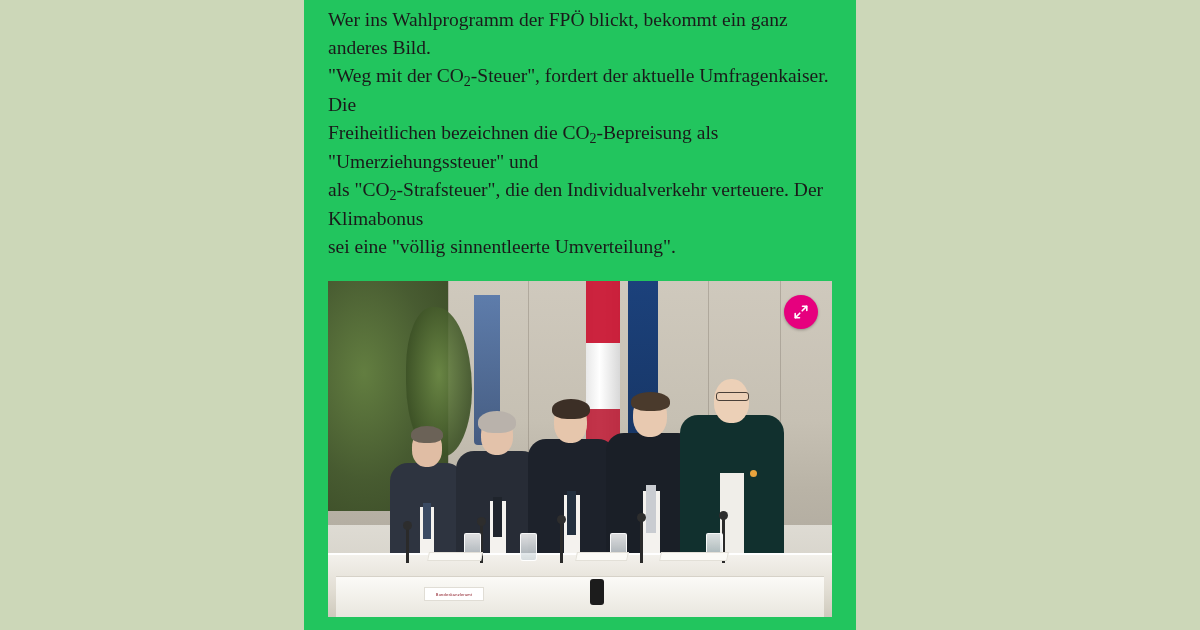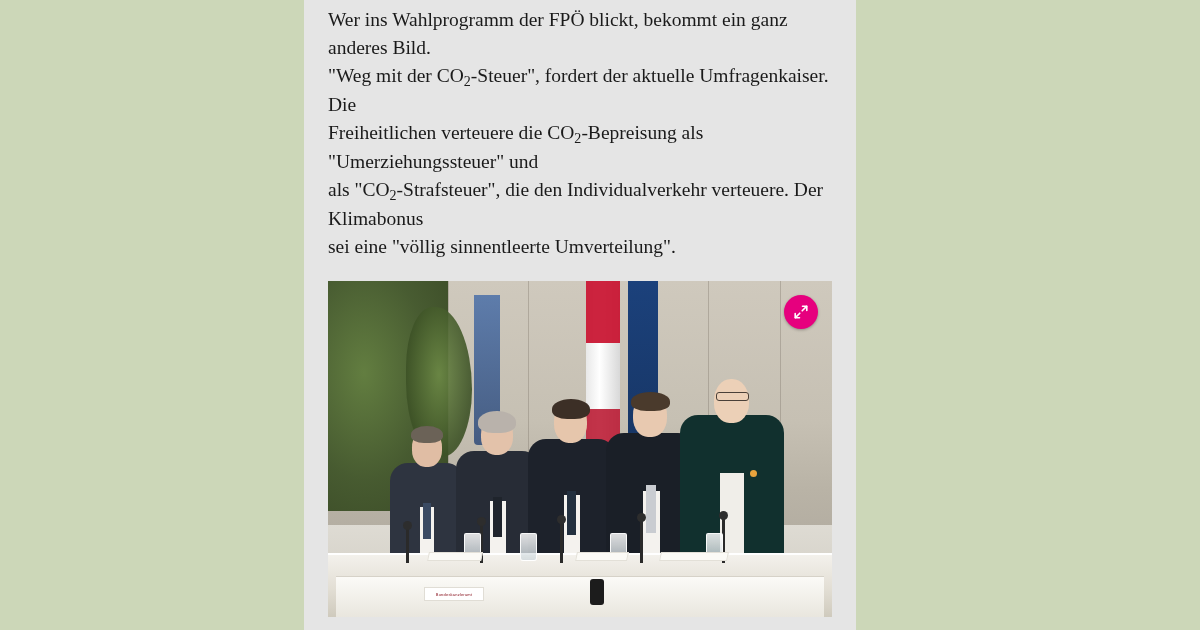--- a/index.html
+++ b/index.html
@@ -17,21 +17,21 @@
     position: relative;
     width: 1200px;
     height: 630px;
   }
   .article {
     position: absolute;
     left: 304px;
     top: 0;
     width: 552px;
     height: 630px;
-    background: #e5e5e5;
+    background: #22c55e;
     box-sizing: border-box;
     padding: 0 24px;
     overflow: hidden;
   }
   .body-text {
     font-family: "Liberation Serif", serif;
     font-size: 19.5px;
     line-height: 28px;
     color: #1a1a1a;
     margin: 0;
@@ -207,21 +207,21 @@
 </style>
 </head>
 <body>
 
 <div class="page">
   <div class="article">
 
     <p class="body-text para-top">
       <span>Wer ins Wahlprogramm der FPÖ blickt, bekommt ein ganz anderes Bild.</span><br>
       <span>"Weg mit der CO</span><sub>2</sub><span>-Steuer", fordert der aktuelle Umfragenkaiser. Die</span><br>
-      <span>Freiheitlichen verteuere die CO</span><sub>2</sub><span>-Bepreisung als "Umerziehungssteuer" und</span><br>
+      <span>Freiheitlichen bezeichnen die CO</span><sub>2</sub><span>-Bepreisung als "Umerziehungssteuer" und</span><br>
       <span>als "CO</span><sub>2</sub><span>-Strafsteuer", die den Individualverkehr verteuere. Der Klimabonus</span><br>
       <span>sei eine "völlig sinnentleerte Umverteilung".</span>
     </p>
 
     <figure class="figure">
       <div class="photo">
         <div class="wall"></div>
         <div class="wall-panel" style="left:120px"></div>
         <div class="wall-panel" style="left:200px"></div>
         <div class="wall-panel" style="left:380px"></div>

